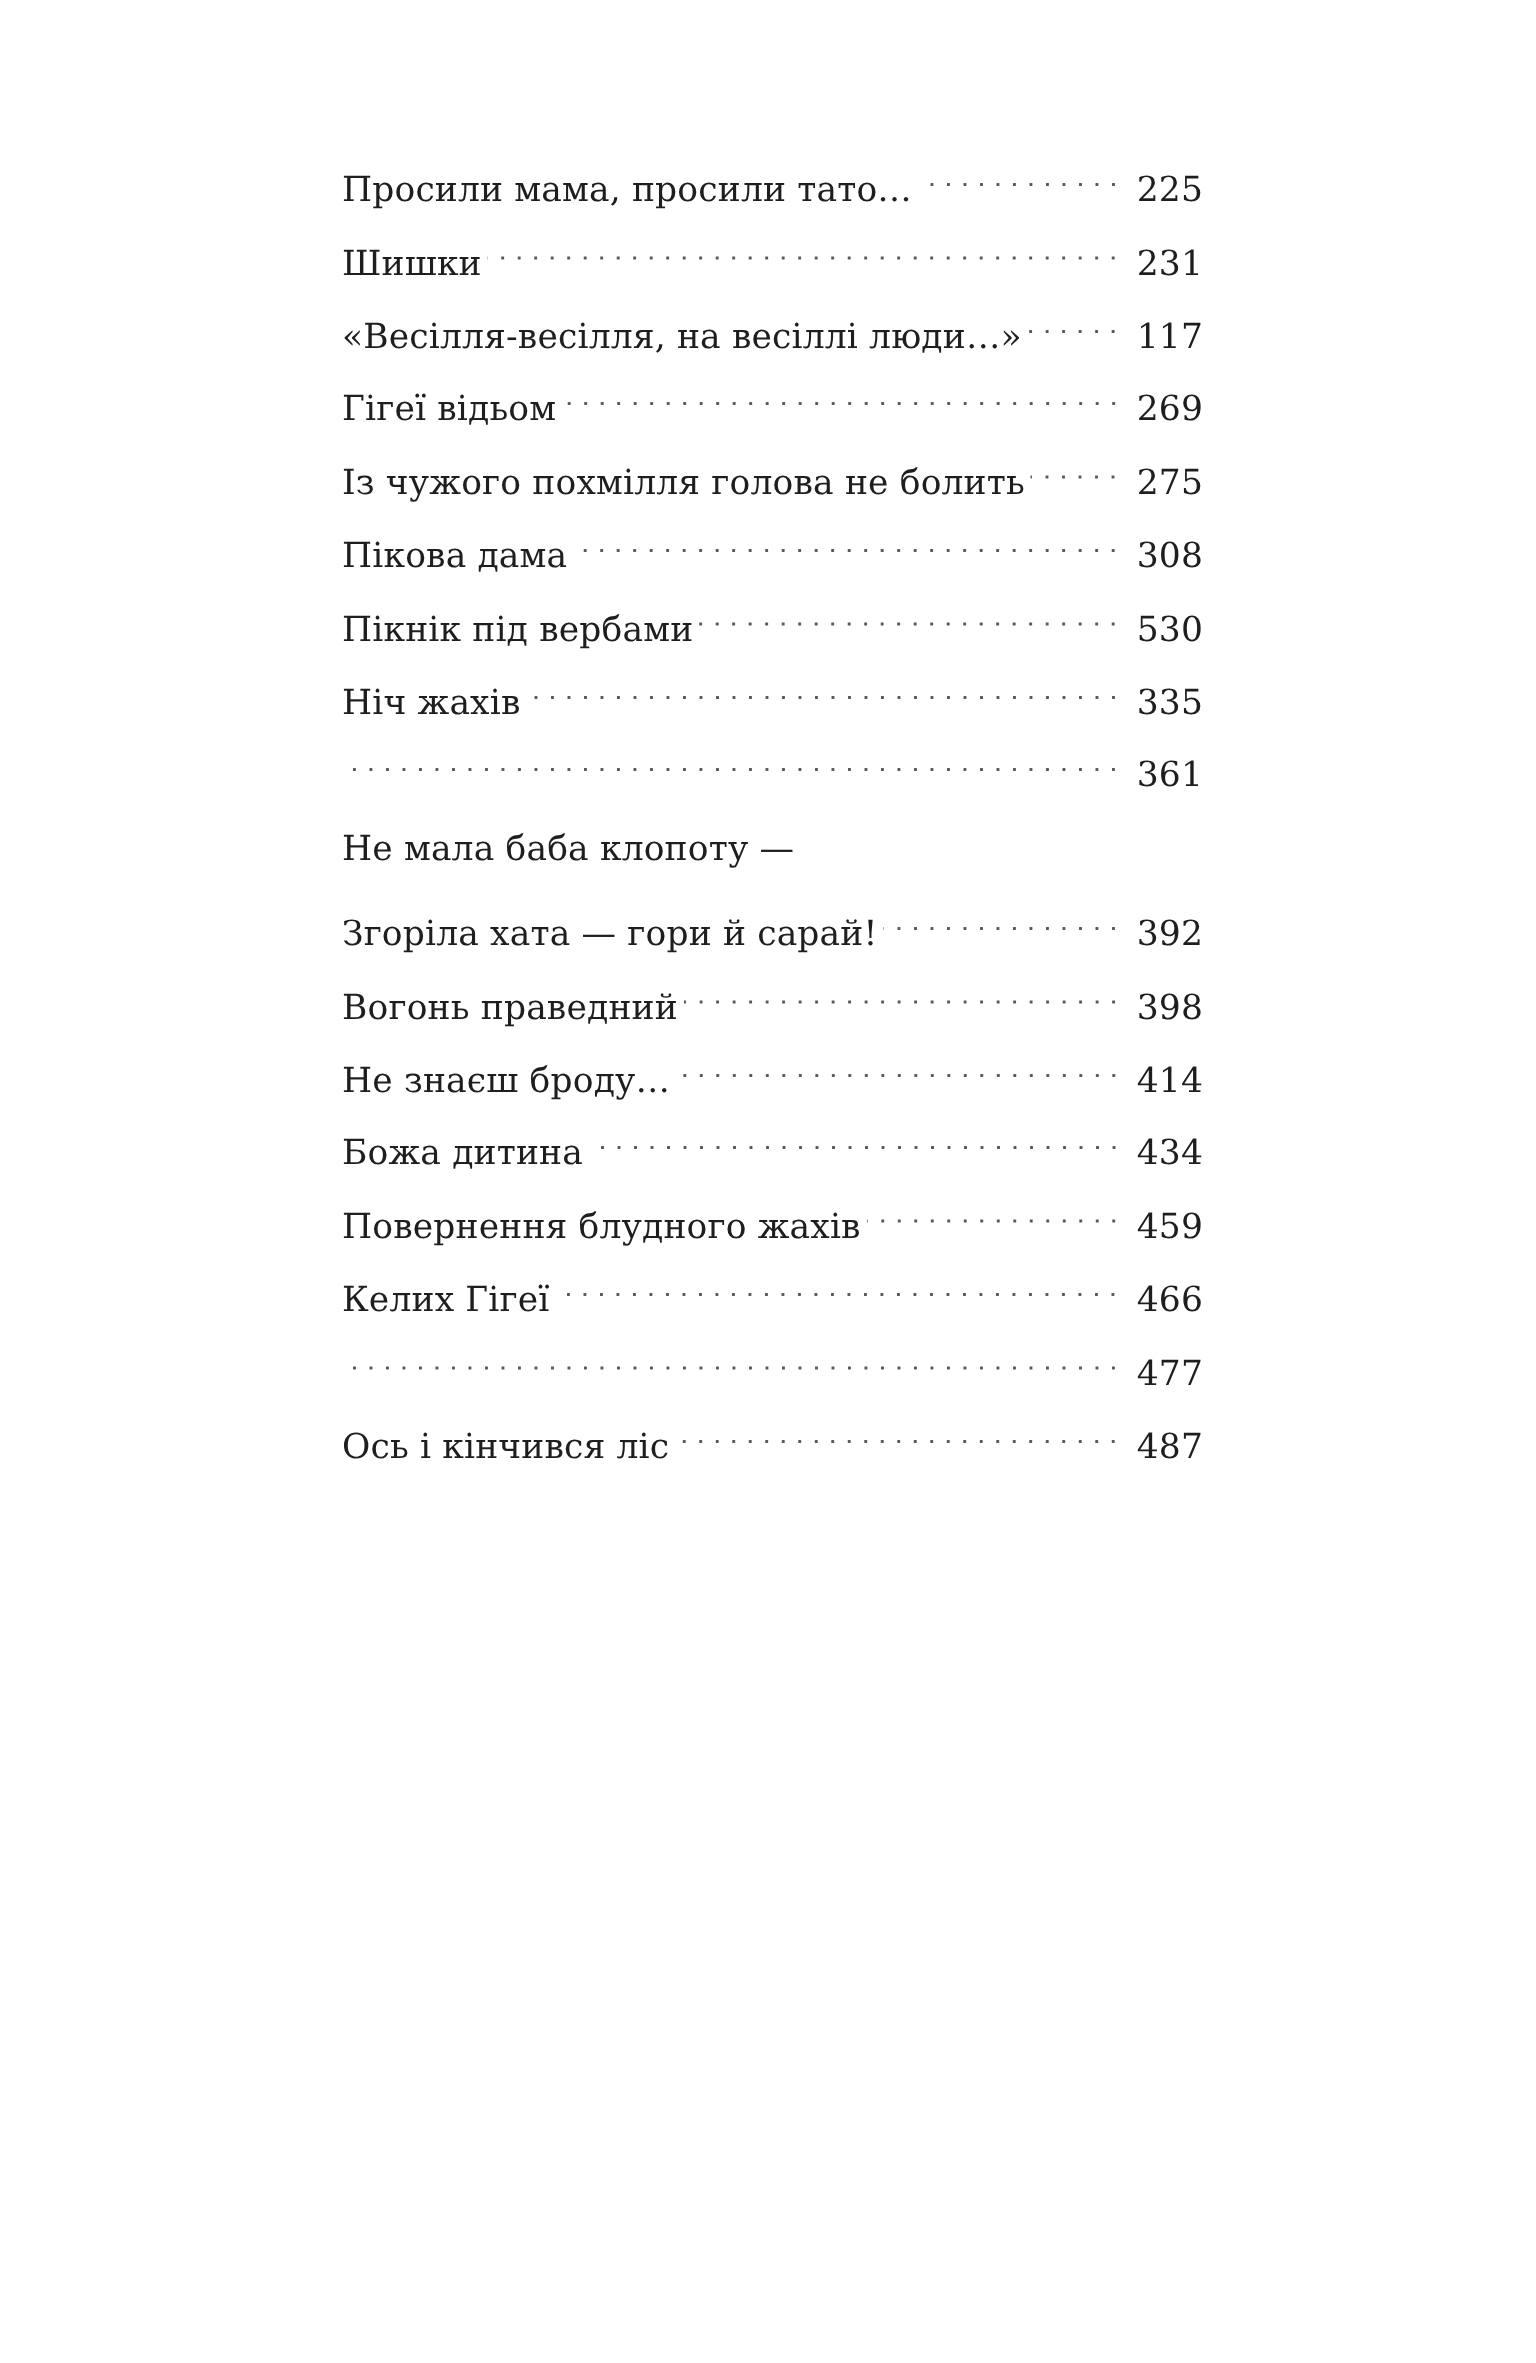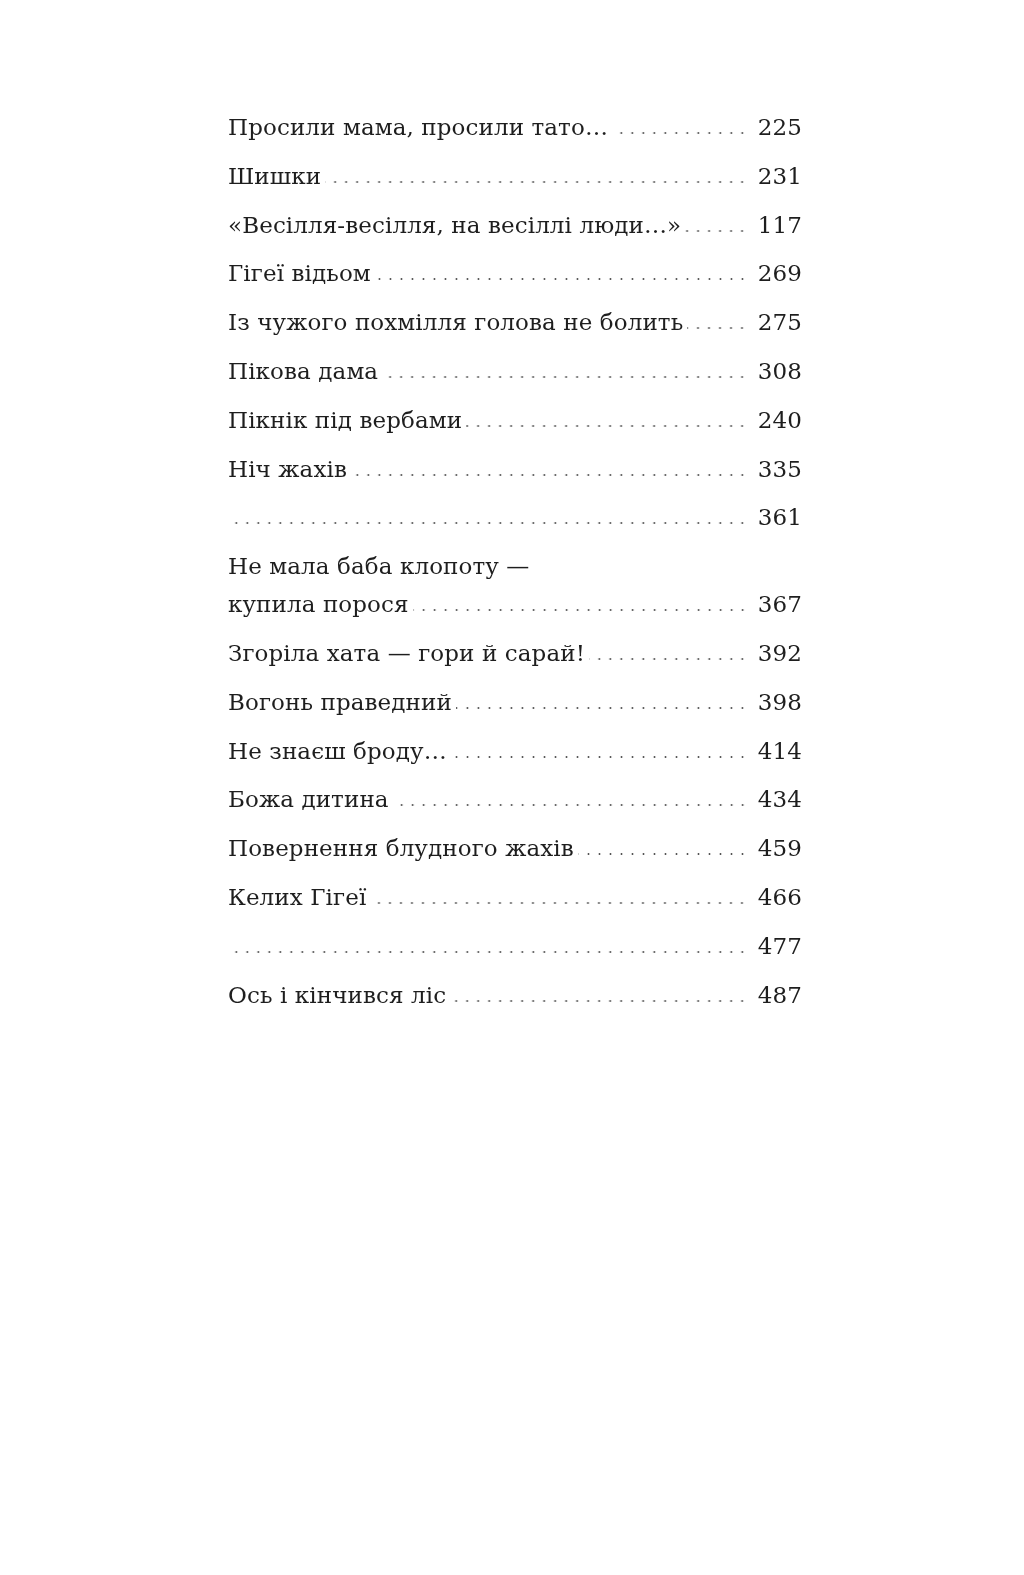--- a/index.html
+++ b/index.html
@@ -16,28 +16,28 @@
       color: #1e1e1e;
     }
     .toc {
       position: absolute;
       left: 228px;
       top: 112px;
       width: 574px;
     }
     .toc-entry {
       display: flex;
-      align-items: flex-end;
+      align-items: center;
       font-size: 23px;
       line-height: 30px;
       margin-bottom: 18.8px;
       letter-spacing: 0.1px;
     }
     .toc-entry.multiline {
-      flex-direction: column;
+      flex-direction: row;
       align-items: stretch;
     }
     .toc-entry .line1 {
       display: block;
       line-height: 30px;
       margin-bottom: 8px;
     }
     .toc-entry .line2 {
       display: flex;
       align-items: flex-end;
@@ -99,41 +99,36 @@
 
   <div class="toc-entry">
     <span class="title">Пікова дама</span>
     <span class="leader"></span>
     <span class="page">308</span>
   </div>
 
   <div class="toc-entry">
     <span class="title">Пікнік під вербами</span>
     <span class="leader"></span>
-    <span class="page">240</span>
+    <span class="page">530</span>
   </div>
 
   <div class="toc-entry">
     <span class="title">Ніч жахів</span>
     <span class="leader"></span>
     <span class="page">335</span>
   </div>
 
   <div class="toc-entry">
     <span class="leader"></span>
     <span class="page">361</span>
   </div>
 
   <div class="toc-entry multiline">
     <span class="line1 title">Не мала баба клопоту —</span>
-    <div class="line2">
-      <span class="title">купила порося</span>
-      <span class="leader"></span>
-      <span class="page">367</span>
-    </div>
   </div>
 
   <div class="toc-entry">
     <span class="title">Згоріла хата — гори й сарай!</span>
     <span class="leader"></span>
     <span class="page">392</span>
   </div>
 
   <div class="toc-entry">
     <span class="title">Вогонь праведний</span>

